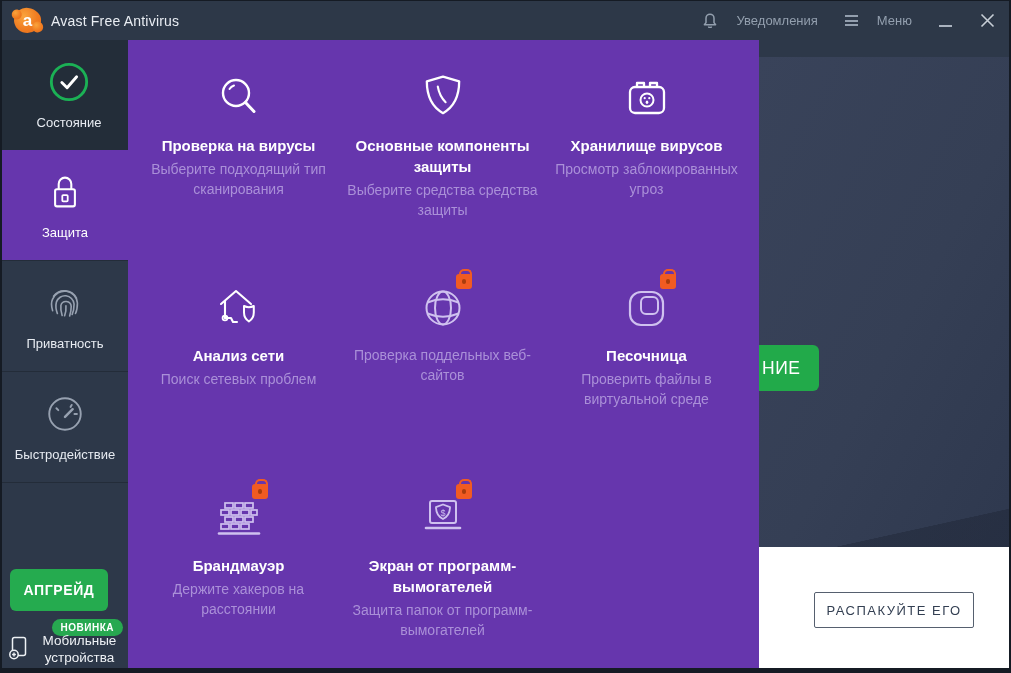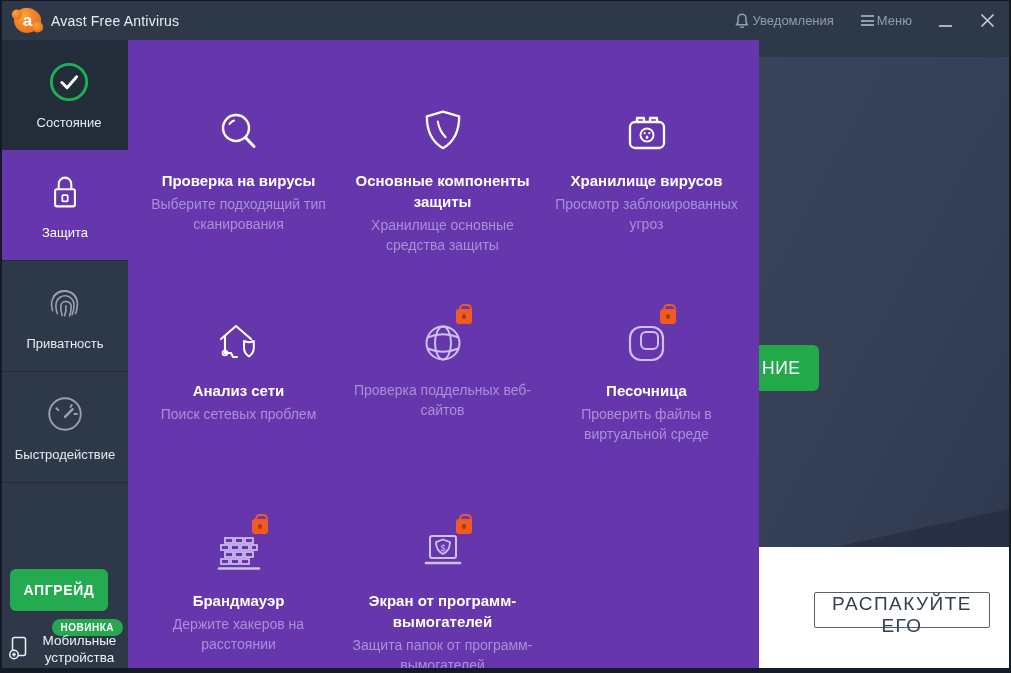--- a/index.html
+++ b/index.html
@@ -14,21 +14,21 @@
   .logo{ width:27px; height:25px; margin-left:12px; position:relative; flex:0 0 auto;}
   .logo .blob{ position:absolute; inset:0; background:radial-gradient(circle at 35% 35%, #faa43c 0%, #f07c21 55%, #e86a17 100%);
                border-radius:46% 54% 52% 48% / 50% 46% 54% 50%; transform:rotate(8deg); }
   .logo .blob:before, .logo .blob:after{ content:""; position:absolute; background:inherit; border-radius:50%; }
   .logo .blob:before{ width:10px; height:10px; left:-3px; top:3px; }
   .logo .blob:after{ width:11px; height:11px; right:-3px; bottom:2px; }
   .logo .a{ position:absolute; inset:0; display:flex; align-items:center; justify-content:center;
             color:#fff; font-size:17px; font-weight:bold; z-index:2; }
   .app-title{ color:#e9edf3; font-size:14px; margin-left:10px; letter-spacing:.2px; }
   .tb-right{ margin-left:auto; display:flex; align-items:center; gap:27px; margin-right:14px; color:#939fae; }
-  .tb-item{ display:flex; align-items:center; gap:3px; font-size:13px; cursor:default; }
+  .tb-item{ display:flex; align-items:center; gap:19px; font-size:13px; cursor:default; }
   .hamburger{ display:flex; flex-direction:column; gap:2.5px; }
   .hamburger span{ display:block; width:13px; height:2px; background:#939fae; }
   .win-min{ width:14px; height:18px; position:relative; }
   .win-min i{ position:absolute; left:0; bottom:3px; width:13px; height:2px; background:#aab3bf; }
   .win-close svg{ display:block; }
 
   
   .sidebar{ position:absolute; left:0; top:39px; width:126px; bottom:0; background:#2d3849; }
   .side-item{ height:110px; display:flex; flex-direction:column; align-items:center; justify-content:center;
               gap:12px; color:#e7ebf1; font-size:13px; cursor:pointer; }
@@ -39,21 +39,21 @@
                 border:none; border-radius:6px; color:#fff; font-size:14px; font-weight:bold;
                 letter-spacing:.6px; font-family:inherit; cursor:pointer; }
   .new-badge{ position:absolute; right:5px; top:579px; background:#27a850; color:#fff; font-size:10px;
               font-weight:bold; letter-spacing:.5px; padding:3px 9px; border-radius:9px; }
   .mobile-row{ position:absolute; left:6px; top:593px; width:118px; display:flex; gap:5px; align-items:flex-start;
                color:#eef1f5; font-size:13.5px; line-height:1.25; cursor:pointer;text-align:center; }
   .mobile-row svg{ flex:0 0 auto; margin-top:3px; }
 
   
   .panel{ position:absolute; left:126px; top:39px; width:631px; bottom:0; background:#6636ad; z-index:5;
-          padding:69px 0 0 10px; }
+          padding:34px 0 0 10px; }
   .grid{ display:grid; grid-template-columns:repeat(3,201px); grid-template-rows:210px 210px auto; column-gap:3px; }
   .cell{ text-align:center; cursor:pointer; }
   .icon-wrap{ position:relative; height:48px; display:flex; align-items:center; justify-content:center; margin-bottom:13px; }
   .cell .title{ color:#fff; font-size:15px; font-weight:bold; line-height:1.4; max-width:186px; margin:0 auto; }
   .cell .subtitle{ color:#aa90d8; font-size:14px; line-height:1.45; max-width:192px; margin:3px auto 0; }
   .lockbadge{ position:absolute; left:calc(50% + 13px); top:-10px; width:16px; height:15px;
               background:#f15b22; border-radius:3px; }
   .lockbadge:before{ content:""; position:absolute; left:3.5px; top:-5px; width:9px; height:7px;
                      border:2px solid #f15b22; border-bottom:none; border-radius:5px 5px 0 0; }
   .lockbadge:after{ content:""; position:absolute; left:6px; top:5px; width:4px; height:5px;
@@ -61,22 +61,22 @@
 
   
   .bg-top{ position:absolute; left:757px; top:56px; right:0; height:507px;
            background:linear-gradient(118deg,#39435a 0%,#353f55 55%,#2e384e 100%); }
   .bg-top:after{ content:""; position:absolute; right:0; bottom:0; left:0; height:55px;
                  background:linear-gradient(to right bottom, rgba(0,0,0,0) 49.6%, rgba(24,30,44,.35) 50%); }
   .cta-green{ position:absolute; left:0; top:288px; width:60px; height:46px; background:#22aa4a;
               border-radius:0 6px 6px 0; color:#fff; font-size:17.5px; display:flex; align-items:center;
               padding-left:3px; letter-spacing:.5px; cursor:pointer; overflow:hidden; white-space:nowrap; }
   .bg-white{ position:absolute; left:757px; top:546px; right:0; bottom:0; background:#ffffff; }
-  .unpack-btn{ position:absolute; left:55px; top:45px; width:176px; height:36px; background:#fff;
-               border:1px solid #56606f; border-radius:2px; color:#333f52; font-size:19px;
+  .unpack-btn{ position:absolute; left:55px; top:45px; width:160px; height:36px; background:#fff;
+               border:1px solid #56606f; border-radius:2px; color:#333f52; font-size:13px;
                letter-spacing:1.5px; font-family:inherit; cursor:pointer; }
 </style>
 </head>
 <body>
 
 <div class="stage">
 
   <div class="titlebar">
     <div class="logo">
       <div class="blob"></div>
@@ -185,21 +185,21 @@
       </div>
 
       <div class="cell">
         <div class="icon-wrap">
           <svg width="42" height="48" viewBox="0 0 40 46" fill="none" stroke="#ffffff" stroke-width="2.2" stroke-linejoin="round">
             <path d="M20 2.5 L35.5 7 c0 14.5 -4.8 24.5 -15.5 30.5 C9.3 31.5 4.5 21.5 4.5 7 Z"></path>
             <path d="M15 12 q1.5 9 7.5 15" stroke-width="2" stroke-linecap="round"></path>
           </svg>
         </div>
         <div class="title">Основные компоненты защиты</div>
-        <div class="subtitle">Хранилище основные средства защиты</div>
+        <div class="subtitle">Выберите средства средства защиты</div>
       </div>
 
       <div class="cell">
         <div class="icon-wrap">
           <svg width="46" height="44" viewBox="0 0 46 44" fill="none" stroke="#ffffff" stroke-width="2.3" stroke-linejoin="round">
             <path d="M13 11 v-4 h7 v4 M26 11 v-4 h7 v4"></path>
             <rect x="6" y="11" width="34" height="26" rx="5"></rect>
             <circle cx="23" cy="24" r="6.5" stroke-width="2"></circle>
             <circle cx="20.7" cy="22.2" r="1.1" fill="#ffffff" stroke="none"></circle>
             <circle cx="25.3" cy="22.2" r="1.1" fill="#ffffff" stroke="none"></circle>

